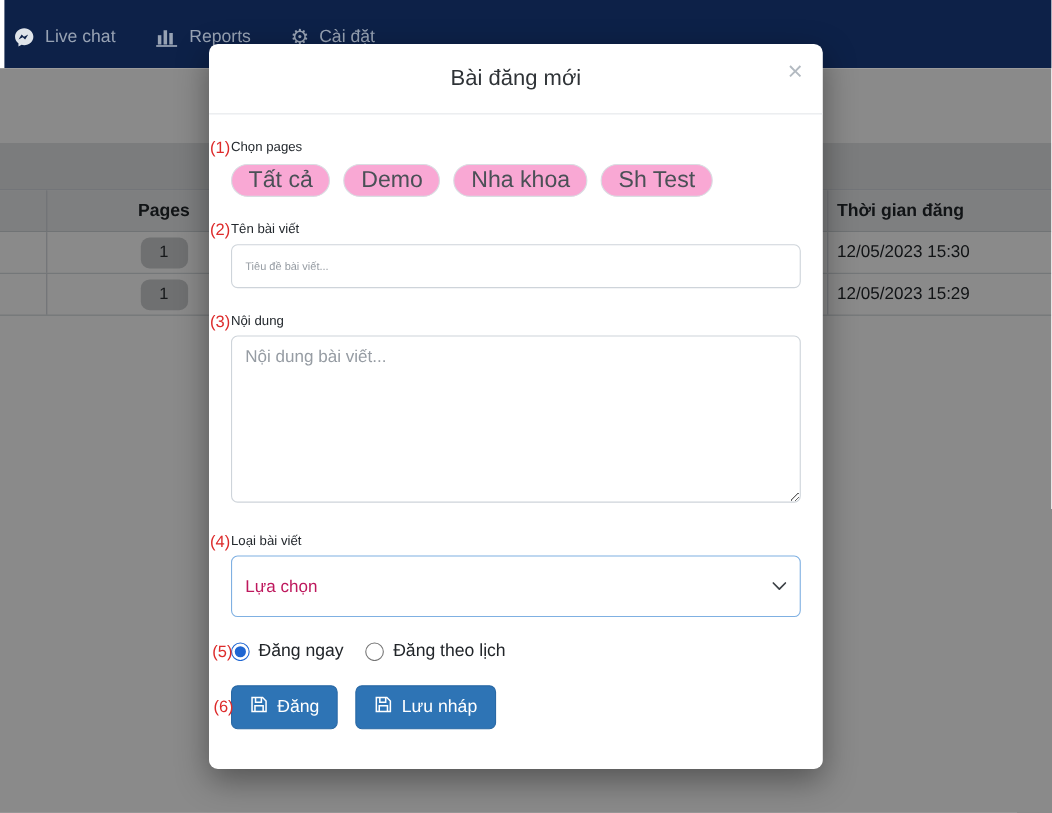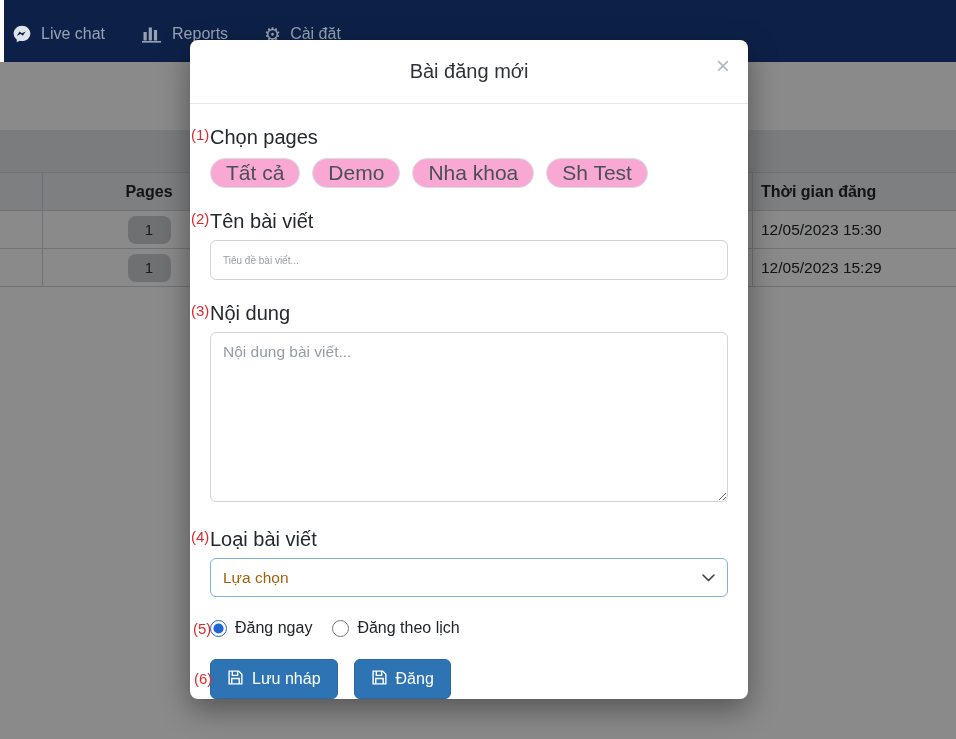--- a/index.html
+++ b/index.html
@@ -39,37 +39,37 @@
     background:#fff; border-radius:8px; box-shadow:0 10px 30px rgba(0,0,0,.4); }
   .modal-header { position:relative; height:64px; border-bottom:1px solid #e4e7ea;
     display:flex; align-items:center; justify-content:center; }
   .modal-title { font-size:20px; color:#2f3337; font-weight:500; }
   .modal-close { position:absolute; top:14px; right:18px; font-size:24px; line-height:1;
     color:#b3bac1; background:none; border:none; cursor:pointer; font-weight:300; }
   .modal-body { padding:22px 20px 0 20px; position:relative; }
 
   .form-group { position:relative; margin-bottom:22px; }
   .tag { position:absolute; left:-19px; top:0; color:#dd2b2b; font-size:15px; }
-  .form-label { display:block; font-size:20px; color:#24292e; margin-bottom:7px; }
+  .form-label { display:block; font-size:12px; color:#24292e; margin-bottom:7px; }
 
   .pill-row { display:flex; gap:12px; margin-top:9px; }
   .pill { display:inline-flex; align-items:center; height:30px; padding:0 15px;
     border:1px solid #d9dde2; border-radius:999px; background:#f9a8d4; color:#4a5056;
     font-size:21px; cursor:pointer; }
 
   .text-input { width:100%; height:40px; border:1px solid #ced4da; border-radius:6px;
     padding:8px 12px; font-size:10px; color:#212529; font-family:inherit; outline:none; }
   .text-input::placeholder, .area-input::placeholder { color:#969ca3; }
-  .area-input { width:100%; height:170px; border:1px solid #ced4da; border-radius:6px;
+  .area-input { width:100%; height:152px; border:1px solid #ced4da; border-radius:6px;
     padding:10px 12px; font-size:15.5px; color:#212529; font-family:inherit; outline:none;
     resize:both; }
 
   .select-wrap { position:relative; }
-  .select-input { width:100%; height:39px; border:1px solid #7fb0e2; border-radius:6px;
-    padding:8px 34px 8px 12px; font-size:15.5px; color:#a16207; font-family:inherit;
+  .select-input { width:100%; height:56px; border:1px solid #7fb0e2; border-radius:6px;
+    padding:8px 34px 8px 12px; font-size:15.5px; color:#be185d; font-family:inherit;
     appearance:none; -webkit-appearance:none; background:#fff; outline:none; }
   .select-chevron { position:absolute; right:13px; top:50%; transform:translateY(-50%);
     pointer-events:none; display:flex; }
 
   .radio-row { display:flex; align-items:center; gap:20px; margin-bottom:22px; position:relative; }
   .radio-opt { display:inline-flex; align-items:center; gap:8px; font-size:16px; color:#212529;
     cursor:pointer; }
   .radio-opt input { width:17px; height:17px; accent-color:#1f66d2; margin:0; }
   .radio-row .tag { left:-17px; top:1px; }
 
@@ -203,30 +203,30 @@
       <div class="btn-row">
         <span class="tag">(6)</span>
         <button class="btn-primary">
           <span>
             <svg width="17" height="17" viewBox="0 0 16 16" fill="none" stroke="#ffffff" stroke-width="1.3">
               <path d="M2 2h9l3 3v9H2z"></path>
               <path d="M5 2v4h5V2"></path>
               <path d="M4.5 14V9h7v5"></path>
             </svg>
           </span>
-          <span>Lưu nháp</span>
+          <span>Đăng</span>
         </button>
         <button class="btn-primary">
           <span>
             <svg width="17" height="17" viewBox="0 0 16 16" fill="none" stroke="#ffffff" stroke-width="1.3">
               <path d="M2 2h9l3 3v9H2z"></path>
               <path d="M5 2v4h5V2"></path>
               <path d="M4.5 14V9h7v5"></path>
             </svg>
           </span>
-          <span>Đăng</span>
+          <span>Lưu nháp</span>
         </button>
       </div>
 
     </div>
   </div>
 
 </div>
 
 </body></html>

